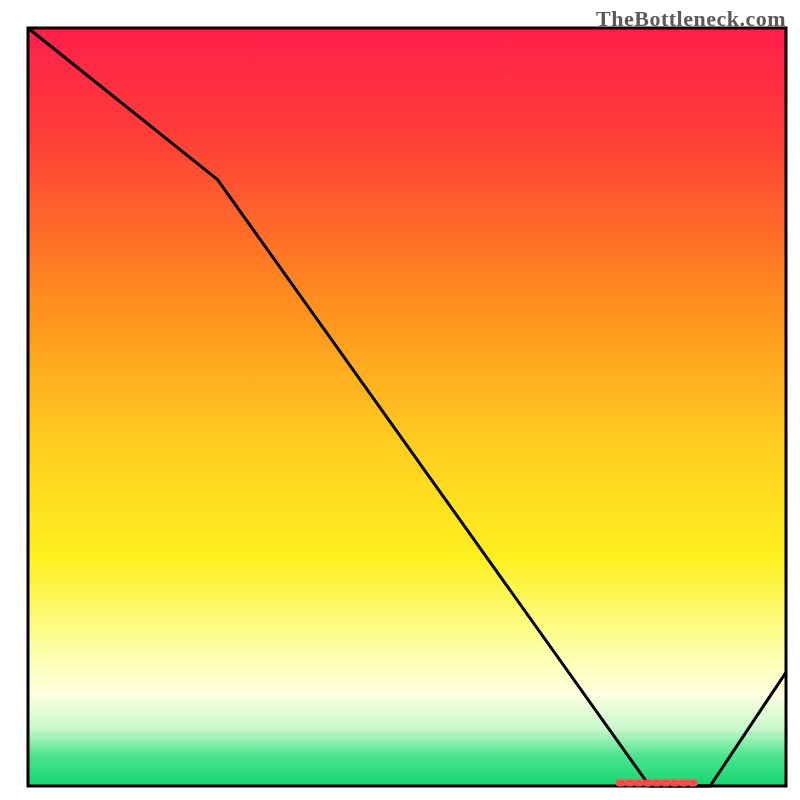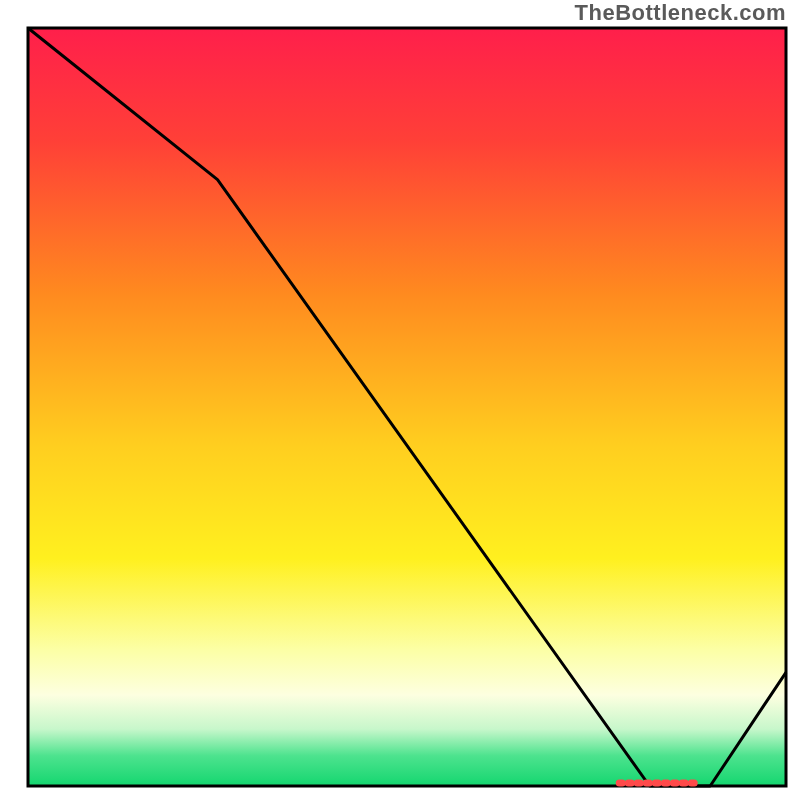--- a/index.html
+++ b/index.html
@@ -10,26 +10,27 @@
     background: #ffffff;
     font-family: Arial, Helvetica, sans-serif;
   }
   .frame {
     position: relative;
     width: 800px;
     height: 800px;
   }
   .attribution {
     position: absolute;
-    top: 0;
+    top: 6px;
     right: 14px;
     font-size: 22px;
     font-weight: 600;
     color: #5a5a5a;
     letter-spacing: 0.5px;
+    font-family: Liberation Serif, serif;
   }
   svg {
     position: absolute;
     top: 0;
     left: 0;
   }
 </style>
 </head>
 <body>
 

